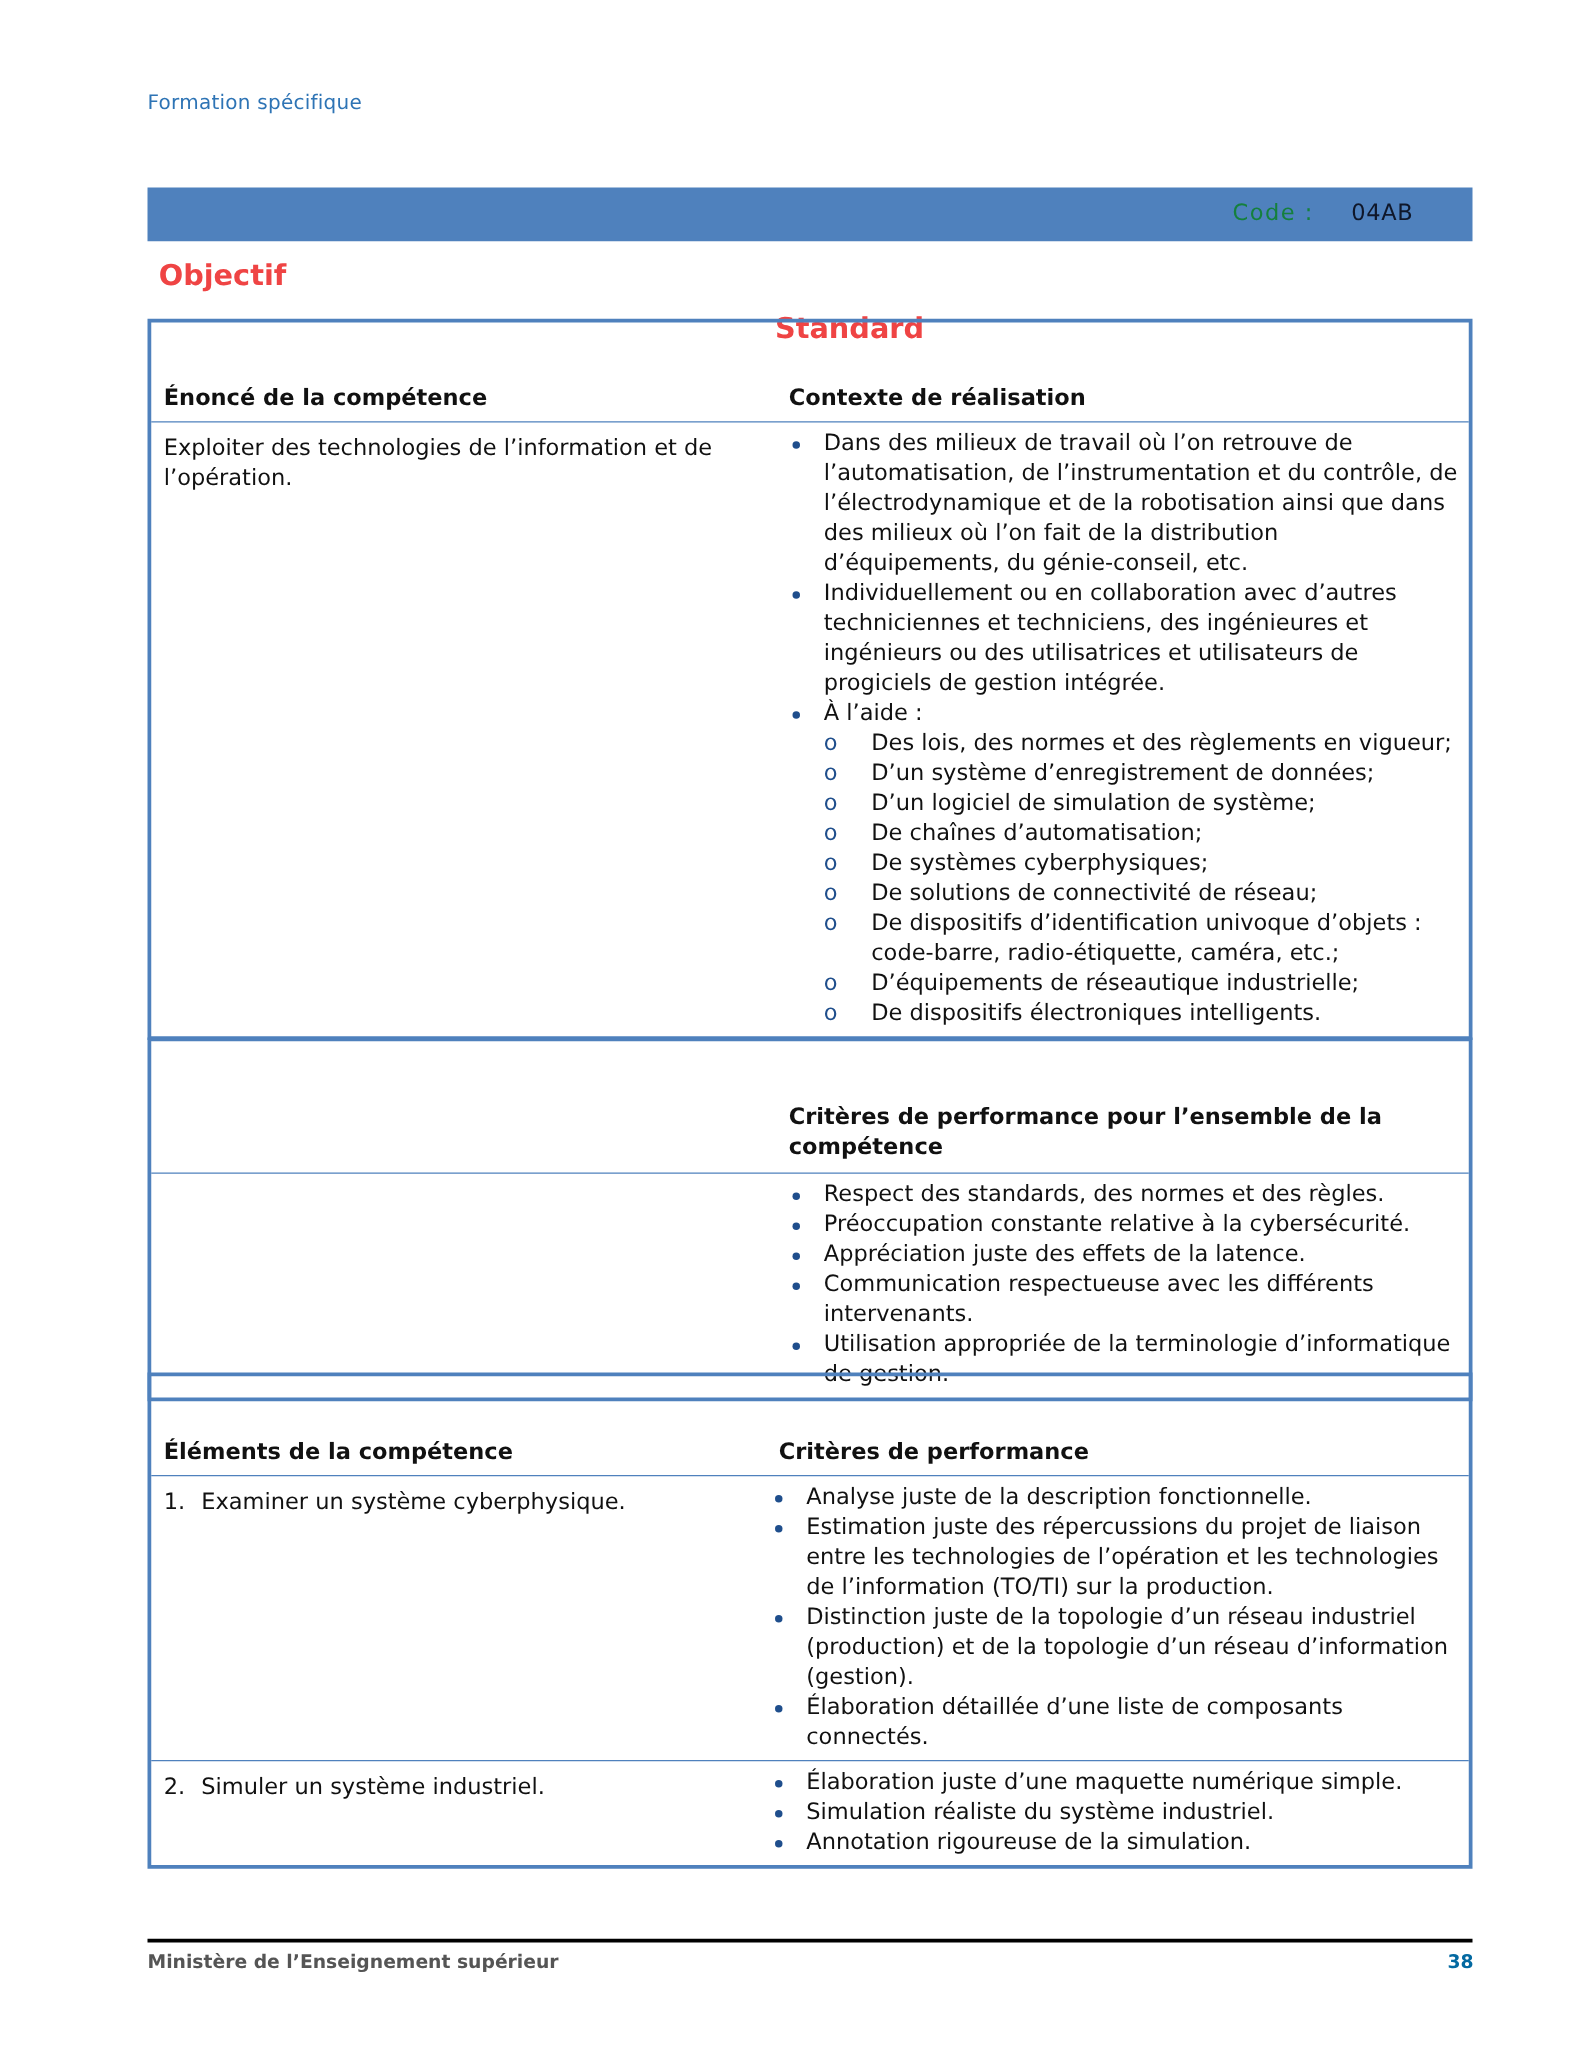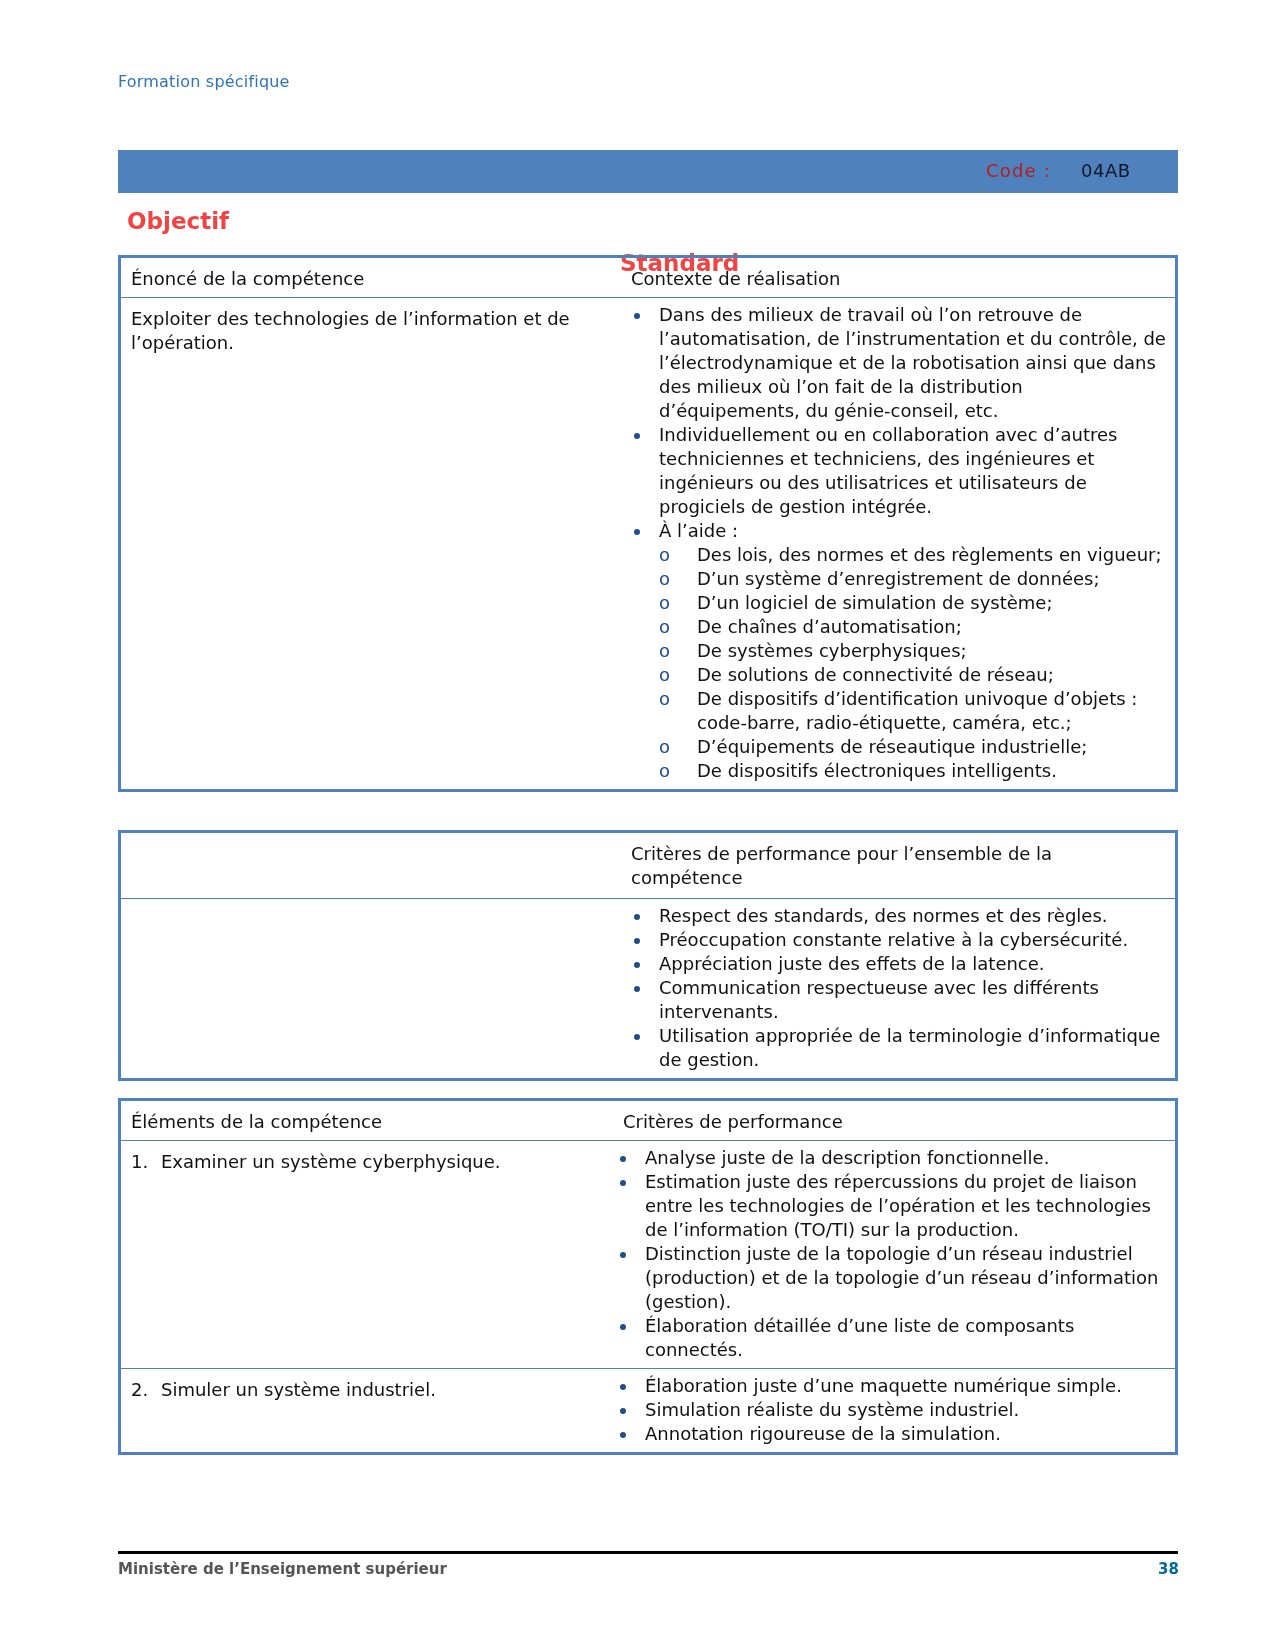--- a/index.html
+++ b/index.html
@@ -9,36 +9,36 @@
   }
   .running-head {
     position: absolute; left: 118px; top: 72px;
     font-size: 16px; color: #2e74b5; letter-spacing: 0.2px;
   }
   .code-bar {
     position: absolute; left: 118px; top: 150px; width: 1060px; height: 43px;
     background: #4f81bd;
   }
   .code-text {
-    position: absolute; left: 986px; top: 160px; font-size: 18px; color: #b91c1c;
+    position: absolute; left: 986px; top: 160px; font-size: 18px; color: #15803d;
     letter-spacing: 1.2px;
   }
   .code-value { position: absolute; left: 1081px; top: 160px; font-size: 18px; color: #0f172a; letter-spacing: 0.5px; }
   .col-heading {
     position: absolute; top: 208px; font-size: 23px; font-weight: bold; color: #ef4444;
   }
   .tbl {
     position: absolute; left: 118px; width: 1060px; box-sizing: border-box;
     border: 3px solid #4f81bd;
   }
   .row { display: flex; }
   .row + .row { border-top: 1.5px solid #4f81bd; justify-content: center; }
   .cell-l { width: 502px; box-sizing: border-box; padding: 9px 8px 6px 10px; }
   .cell-r { flex: 1; box-sizing: border-box; padding: 9px 8px 6px 6px; }
-  .hdr { font-weight: normal; font-size: 18px; line-height: 24px; }
+  .hdr { font-weight: bold; font-size: 18px; line-height: 24px; margin-top: 40px; }
   .txt { font-size: 18px; line-height: 24px; }
   ul.b { list-style: none; margin: 0; padding: 0; }
   ul.b > li { position: relative; padding-left: 30px; font-size: 18px; line-height: 24px; }
   ul.b > li::before {
     content: ""; position: absolute; left: 5px; top: 10px; width: 6px; height: 6px;
     border-radius: 50%; background: #1f4e8c;
   }
   ul.o { list-style: none; margin: 0; padding: 0; }
   ul.o > li { position: relative; padding-left: 38px; font-size: 18px; line-height: 24px; }
   ul.o > li .mark { position: absolute; left: 0; top: 0; color: #1f4e8c; }

